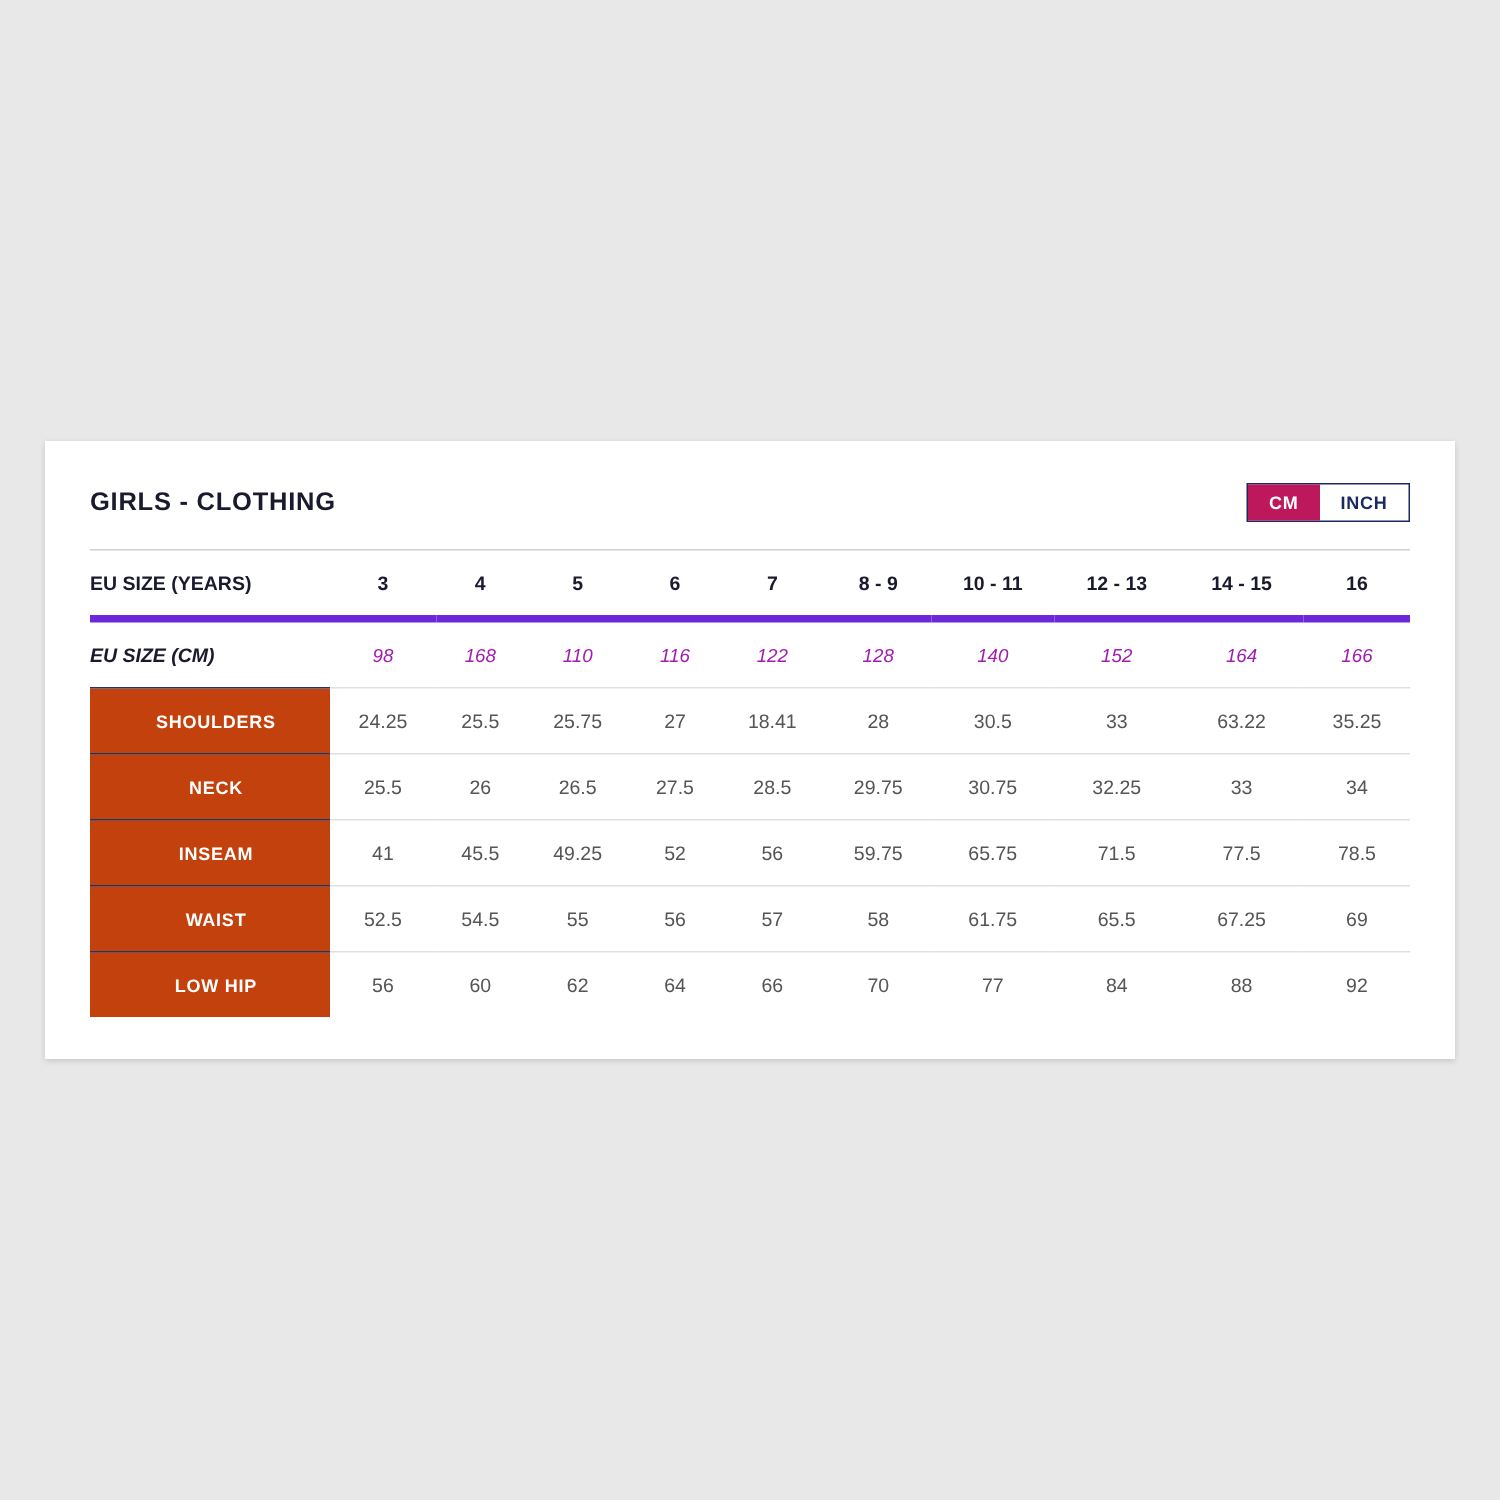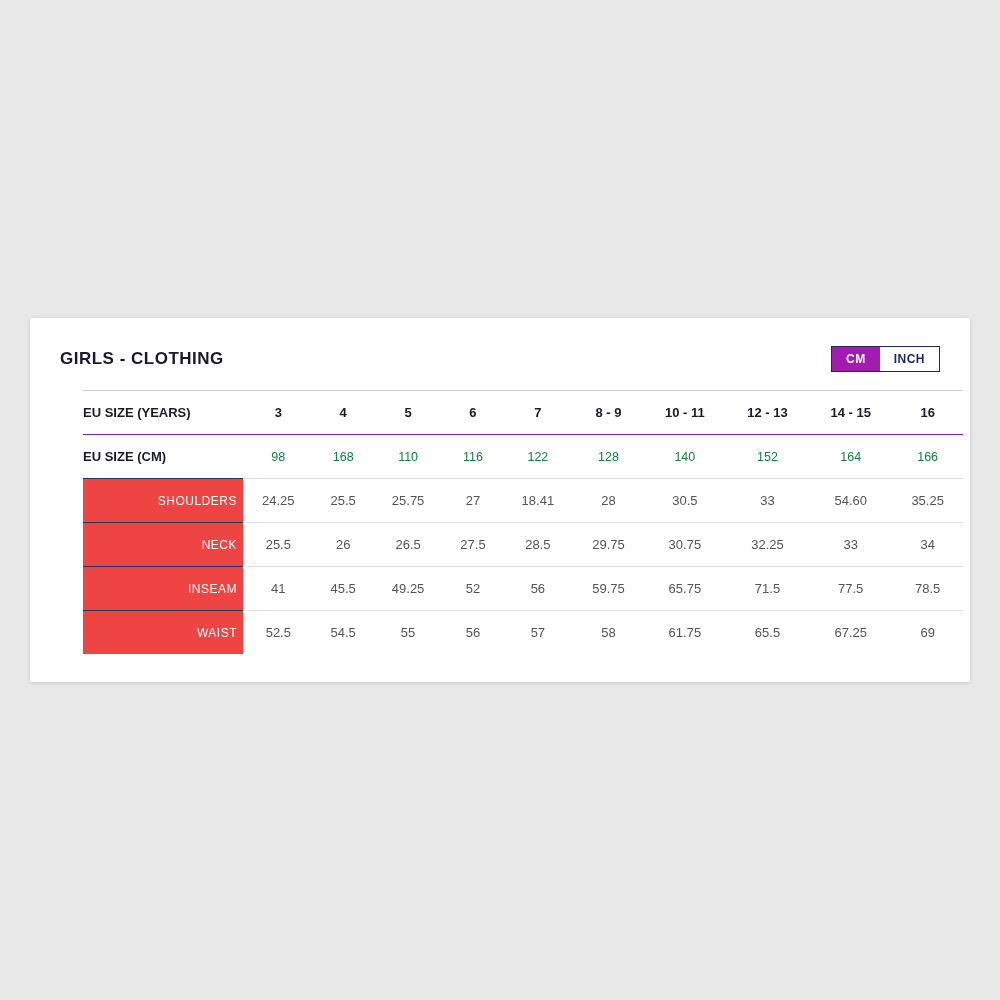--- a/index.html
+++ b/index.html
@@ -54,29 +54,28 @@
       font-size: 12px;
       font-weight: 700;
       letter-spacing: 0.5px;
       cursor: pointer;
       border: none;
       background: transparent;
       color: #1a2a5e;
     }
 
     .unit-btn.active {
-      background: #a21caf;
+      background: #be185d;
       color: #ffffff;
     }
 
     table {
       width: 100%;
       border-collapse: collapse;
       font-size: 13px;
-      margin-left: 23px;
     }
 
     thead tr {
       border-top: 1px solid #d0d0d0;
       border-bottom: 1px solid #d0d0d0;
     }
 
     th {
       padding: 14px 6px;
       text-align: center;
@@ -93,37 +92,38 @@
 
     td {
       padding: 14px 6px;
       text-align: center;
       color: #555555;
       font-size: 13px;
       border-top: 1px solid #e0e0e0;
     }
 
     td.row-label {
-      background: #ef4444;
+      background: #c2410c;
       color: #ffffff;
-      font-weight: 400;
-      text-align: right;
+      font-weight: 700;
+      text-align: center;
       padding-left: 14px;
       font-size: 12px;
       letter-spacing: 0.5px;
       border-top: 1px solid #243560;
     }
 
     .eu-size-row td {
-      color: #15803d;
+      color: #a21caf;
       font-size: 12.5px;
     }
 
     tbody tr:first-child td {
-      border-top: 1px solid #6d28d9;
+      border-top: 5px solid #6d28d9;
+      font-style: italic;
     }
 
     .eu-years-row th {
       color: #1a1a2e;
     }
   </style>
 </head>
 <body>
 
 <div class="page-wrapper">
@@ -171,21 +171,21 @@
           <tr>
             <td class="row-label">SHOULDERS</td>
             <td>24.25</td>
             <td>25.5</td>
             <td>25.75</td>
             <td>27</td>
             <td>18.41</td>
             <td>28</td>
             <td>30.5</td>
             <td>33</td>
-            <td>54.60</td>
+            <td>63.22</td>
             <td>35.25</td>
           </tr>
           <tr>
             <td class="row-label">NECK</td>
             <td>25.5</td>
             <td>26</td>
             <td>26.5</td>
             <td>27.5</td>
             <td>28.5</td>
             <td>29.75</td>
@@ -213,16 +213,29 @@
             <td>54.5</td>
             <td>55</td>
             <td>56</td>
             <td>57</td>
             <td>58</td>
             <td>61.75</td>
             <td>65.5</td>
             <td>67.25</td>
             <td>69</td>
           </tr>
+          <tr>
+            <td class="row-label">LOW HIP</td>
+            <td>56</td>
+            <td>60</td>
+            <td>62</td>
+            <td>64</td>
+            <td>66</td>
+            <td>70</td>
+            <td>77</td>
+            <td>84</td>
+            <td>88</td>
+            <td>92</td>
+          </tr>
         </tbody>
     </table>
   </div>
 </div>
 
 </body></html>

